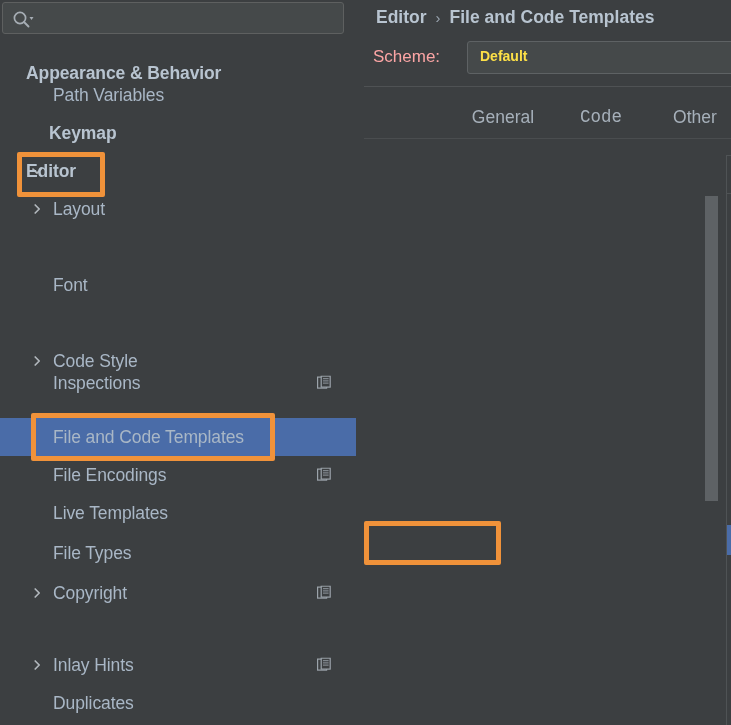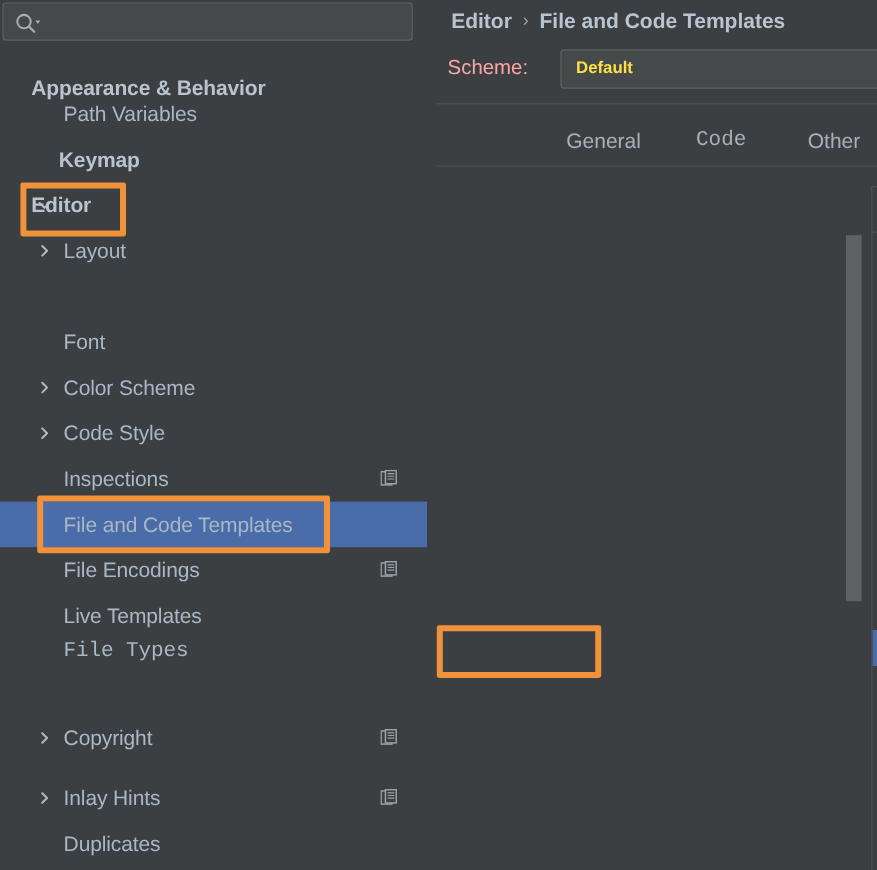--- a/index.html
+++ b/index.html
@@ -221,33 +221,27 @@
         </div>
         <div class="tree-row" style="top: 152px;">
           <span class="tw-arrow"><svg width="14" height="14" viewBox="0 0 14 14">
               <path d="M5.2 3 L9.2 7 L5.2 11" fill="none" stroke="#b2b8bd" stroke-width="1.7" stroke-linecap="round" stroke-linejoin="round"></path>
             </svg></span>
           <span class="tw-label d1">Layout</span>
         </div>
         <div class="tree-row" style="top: 228px;">
           <span class="tw-label d1">Font</span>
         </div>
-        <div class="tree-row" style="top: 266px;">
+        <div class="tree-row" style="top: 304px;">
           <span class="tw-arrow"><svg width="14" height="14" viewBox="0 0 14 14">
               <path d="M5.2 3 L9.2 7 L5.2 11" fill="none" stroke="#b2b8bd" stroke-width="1.7" stroke-linecap="round" stroke-linejoin="round"></path>
             </svg></span>
-          <span class="tw-label d1">Color Scheme</span>
-        </div>
-        <div class="tree-row" style="top: 304px;">
-          <span class="tw-arrow"><svg width="14" height="14" viewBox="0 0 14 14">
-              <path d="M5.2 3 L9.2 7 L5.2 11" fill="none" stroke="#b2b8bd" stroke-width="1.7" stroke-linecap="round" stroke-linejoin="round"></path>
-            </svg></span>
           <span class="tw-label d1">Code Style</span>
         </div>
-        <div class="tree-row" style="top: 342px; padding-left: 48px;">
+        <div class="tree-row" style="top: 326px; padding-left: 48px;">
           <span class="tw-label d1">Inspections</span>
           <span class="copy-badge"><svg width="15" height="15" viewBox="0 0 15 15">
               <rect x="0.6" y="1.6" width="9" height="11" fill="none" stroke="#9ba3aa" stroke-width="1.2"></rect>
               <rect x="4.2" y="0.6" width="9" height="11" fill="#3c3f41" stroke="#9ba3aa" stroke-width="1.2"></rect>
               <line x1="6" x2="11.6" y1="3.2" y2="3.2" stroke="#9ba3aa" stroke-width="0.9"></line>
               <line x1="6" x2="11.6" y1="5.4" y2="5.4" stroke="#9ba3aa" stroke-width="0.9"></line>
               <line x1="6" x2="11.6" y1="7.6000000000000005" y2="7.6000000000000005" stroke="#9ba3aa" stroke-width="0.9"></line>
             </svg></span>
         </div>
         <div class="tree-row selected" style="top: 380px;">
@@ -259,24 +253,24 @@
               <rect x="0.6" y="1.6" width="9" height="11" fill="none" stroke="#9ba3aa" stroke-width="1.2"></rect>
               <rect x="4.2" y="0.6" width="9" height="11" fill="#3c3f41" stroke="#9ba3aa" stroke-width="1.2"></rect>
               <line x1="6" x2="11.6" y1="3.2" y2="3.2" stroke="#9ba3aa" stroke-width="0.9"></line>
               <line x1="6" x2="11.6" y1="5.4" y2="5.4" stroke="#9ba3aa" stroke-width="0.9"></line>
               <line x1="6" x2="11.6" y1="7.6000000000000005" y2="7.6000000000000005" stroke="#9ba3aa" stroke-width="0.9"></line>
             </svg></span>
         </div>
         <div class="tree-row" style="top: 456px;">
           <span class="tw-label d1">Live Templates</span>
         </div>
-        <div class="tree-row" style="top: 486px; font-family: Liberation Mono, monospace;">
+        <div class="tree-row" style="top: 496px;">
           <span class="tw-label d1">File Types</span>
         </div>
-        <div class="tree-row" style="top: 558px; text-decoration: underline;">
+        <div class="tree-row" style="top: 536px; text-decoration: underline;">
           <span class="tw-arrow"><svg width="14" height="14" viewBox="0 0 14 14">
               <path d="M5.2 3 L9.2 7 L5.2 11" fill="none" stroke="#b2b8bd" stroke-width="1.7" stroke-linecap="round" stroke-linejoin="round"></path>
             </svg></span>
           <span class="tw-label d1">Copyright</span>
           <span class="copy-badge"><svg width="15" height="15" viewBox="0 0 15 15">
               <rect x="0.6" y="1.6" width="9" height="11" fill="none" stroke="#9ba3aa" stroke-width="1.2"></rect>
               <rect x="4.2" y="0.6" width="9" height="11" fill="#3c3f41" stroke="#9ba3aa" stroke-width="1.2"></rect>
               <line x1="6" x2="11.6" y1="3.2" y2="3.2" stroke="#9ba3aa" stroke-width="0.9"></line>
               <line x1="6" x2="11.6" y1="5.4" y2="5.4" stroke="#9ba3aa" stroke-width="0.9"></line>
               <line x1="6" x2="11.6" y1="7.6000000000000005" y2="7.6000000000000005" stroke="#9ba3aa" stroke-width="0.9"></line>

